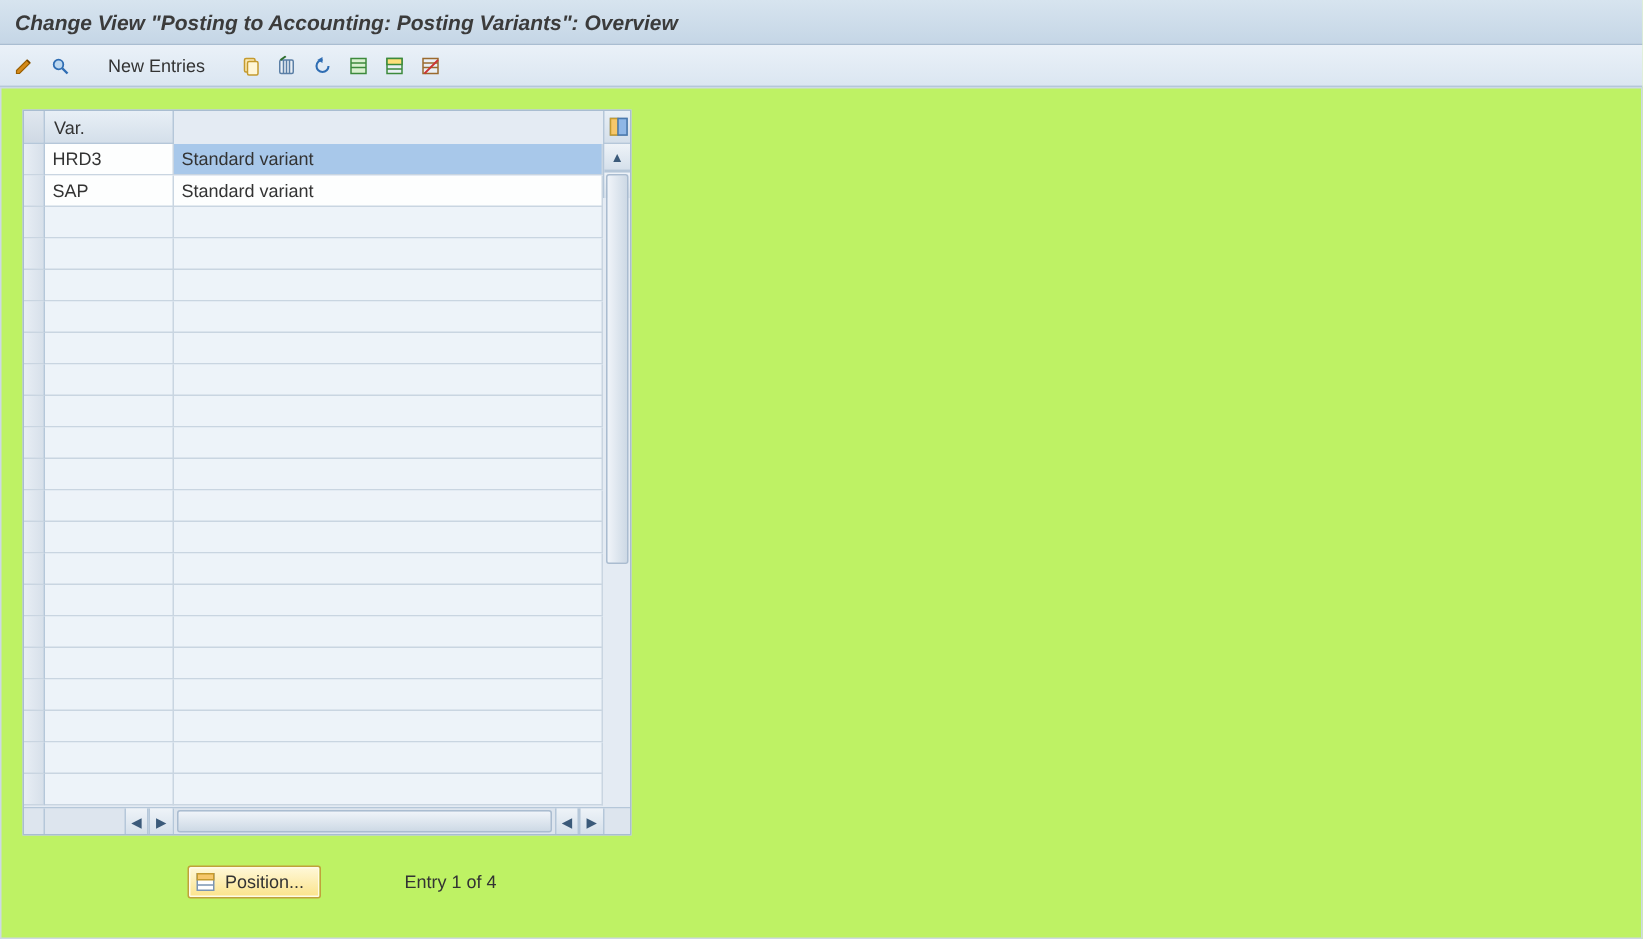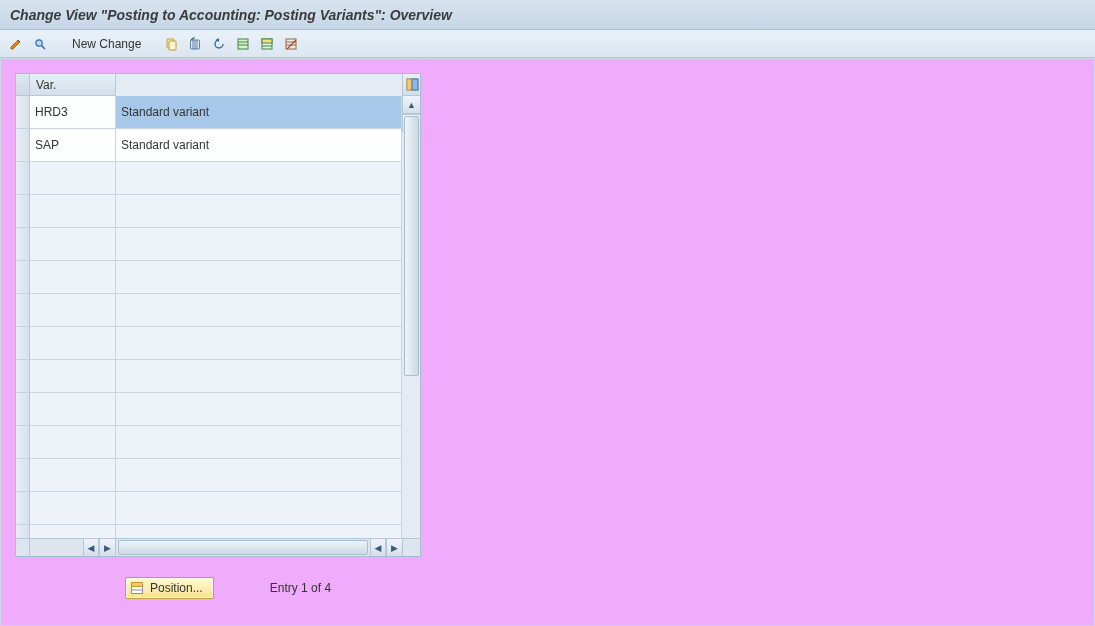--- a/index.html
+++ b/index.html
@@ -55,21 +55,21 @@
     color: rgba(150,150,150,0.5);
     letter-spacing: 1px;
     pointer-events: none;
   }
 
   
   .main {
     position: absolute;
     left: 0; right: 0; top: 58px; bottom: 0;
     border: 1px solid #cdd9e5;
-    background: #f0abfc;
+    background: #bef264;
   }
 
   
   .table-panel {
     position: absolute;
     left: 14px; top: 14px;
     width: 406px; height: 484px;
     border: 1px solid #a9bdd1;
     background: #e4ebf3;
     display: flex; flex-direction: column;
@@ -112,21 +112,21 @@
     border-left: 1px solid #b5c7d9;
     display: flex; align-items: center; justify-content: center;
     cursor: pointer;
   }
 
   .grid-rows {
     flex: 1;
     overflow: hidden;
   }
   .grow {
-    display: flex; height: 33px;
+    display: flex; height: 21px;
   }
   .row-handle {
     width: 14px; flex: 0 0 14px;
     background: linear-gradient(to right, #e8eef5, #d7e0ea);
     border-right: 1px solid #b5c7d9;
     border-bottom: 1px solid #c9d5e1;
   }
   .cell {
     border-right: 1px solid #c9d5e1;
     border-bottom: 1px solid #c9d5e1;
@@ -249,21 +249,21 @@
       </svg>
   </span>
   <span class="btn">
     <svg width="14" height="14" viewBox="0 0 14 14">
         <circle cx="6" cy="6" r="3.2" fill="#bcd7ef" stroke="#2f6db3" stroke-width="1.2"></circle>
         <line x1="8.5" y1="8.5" x2="12" y2="12" stroke="#2f6db3" stroke-width="1.6"></line>
       </svg>
   </span>
   <span style="width:6px"></span>
   <span class="text-btn">
-    <span>New Change</span>
+    <span>New Entries</span>
   </span>
   <span style="width:4px"></span>
   <span class="btn">
     <svg width="14" height="14" viewBox="0 0 14 14">
         <rect x="3" y="2" width="7" height="9" rx="1" fill="#fce9b2" stroke="#c49a2e"></rect>
         <rect x="5" y="4" width="7" height="9" rx="1" fill="#fff6d6" stroke="#c49a2e"></rect>
       </svg>
   </span>
   <span class="btn">
     <svg width="14" height="14" viewBox="0 0 14 14">

